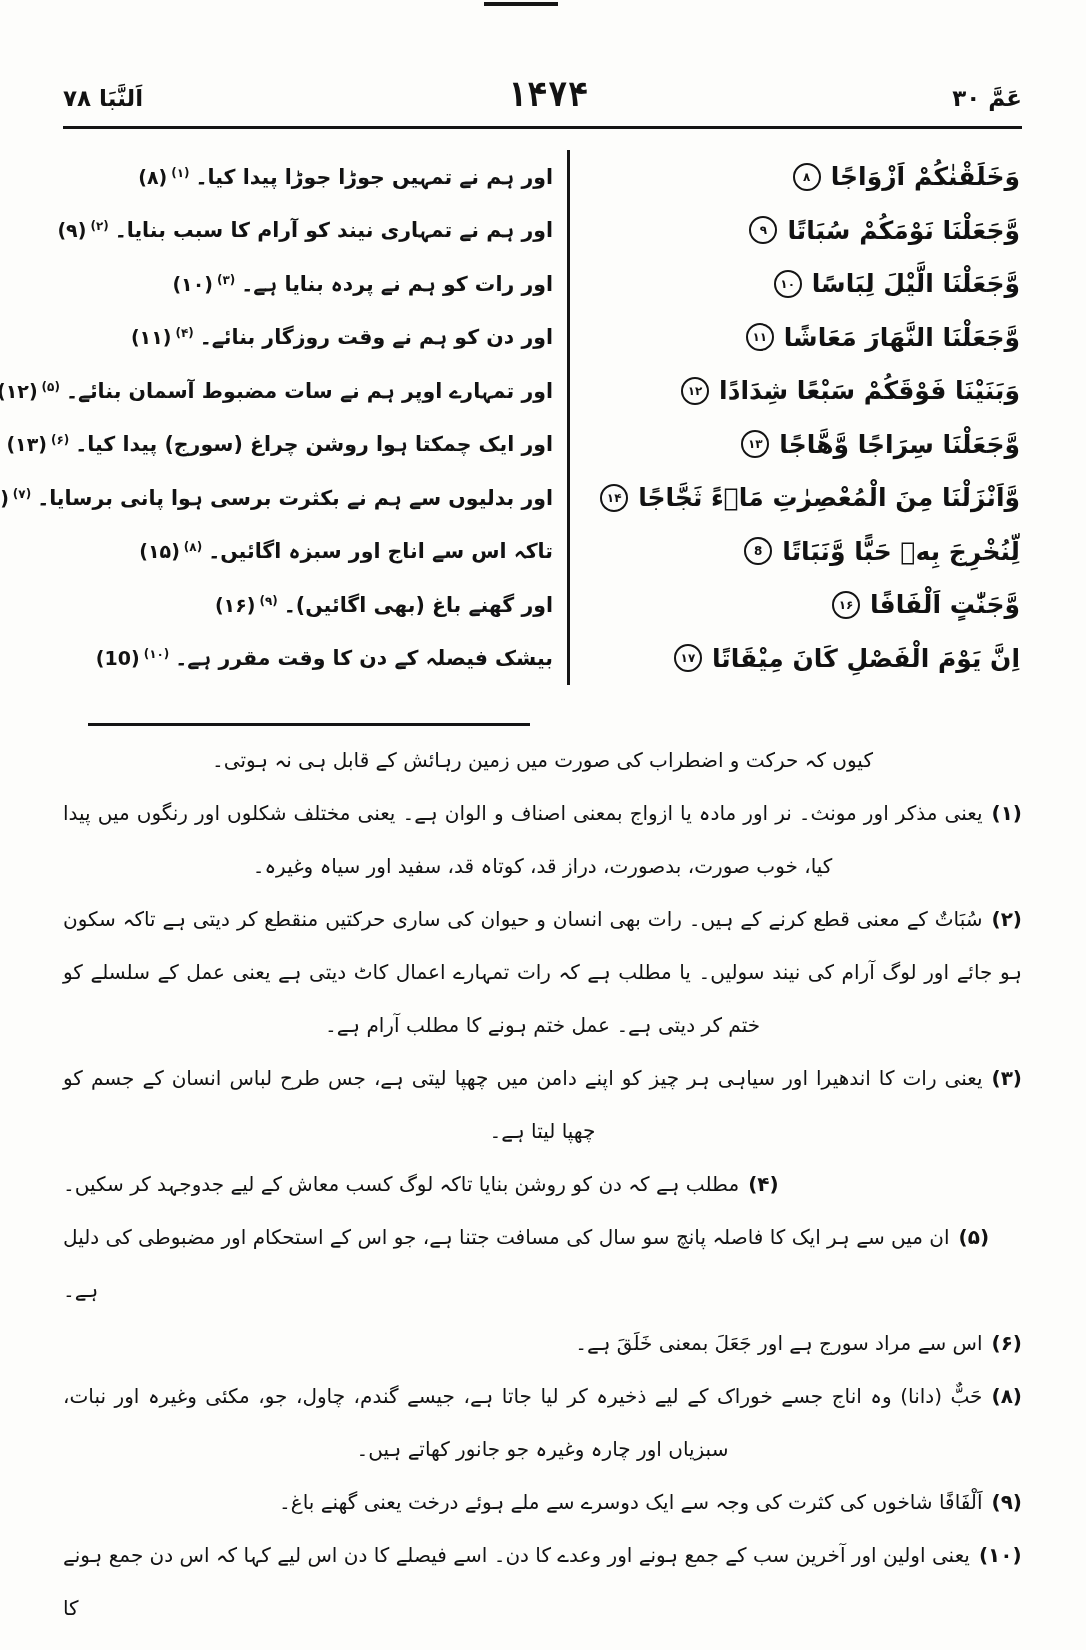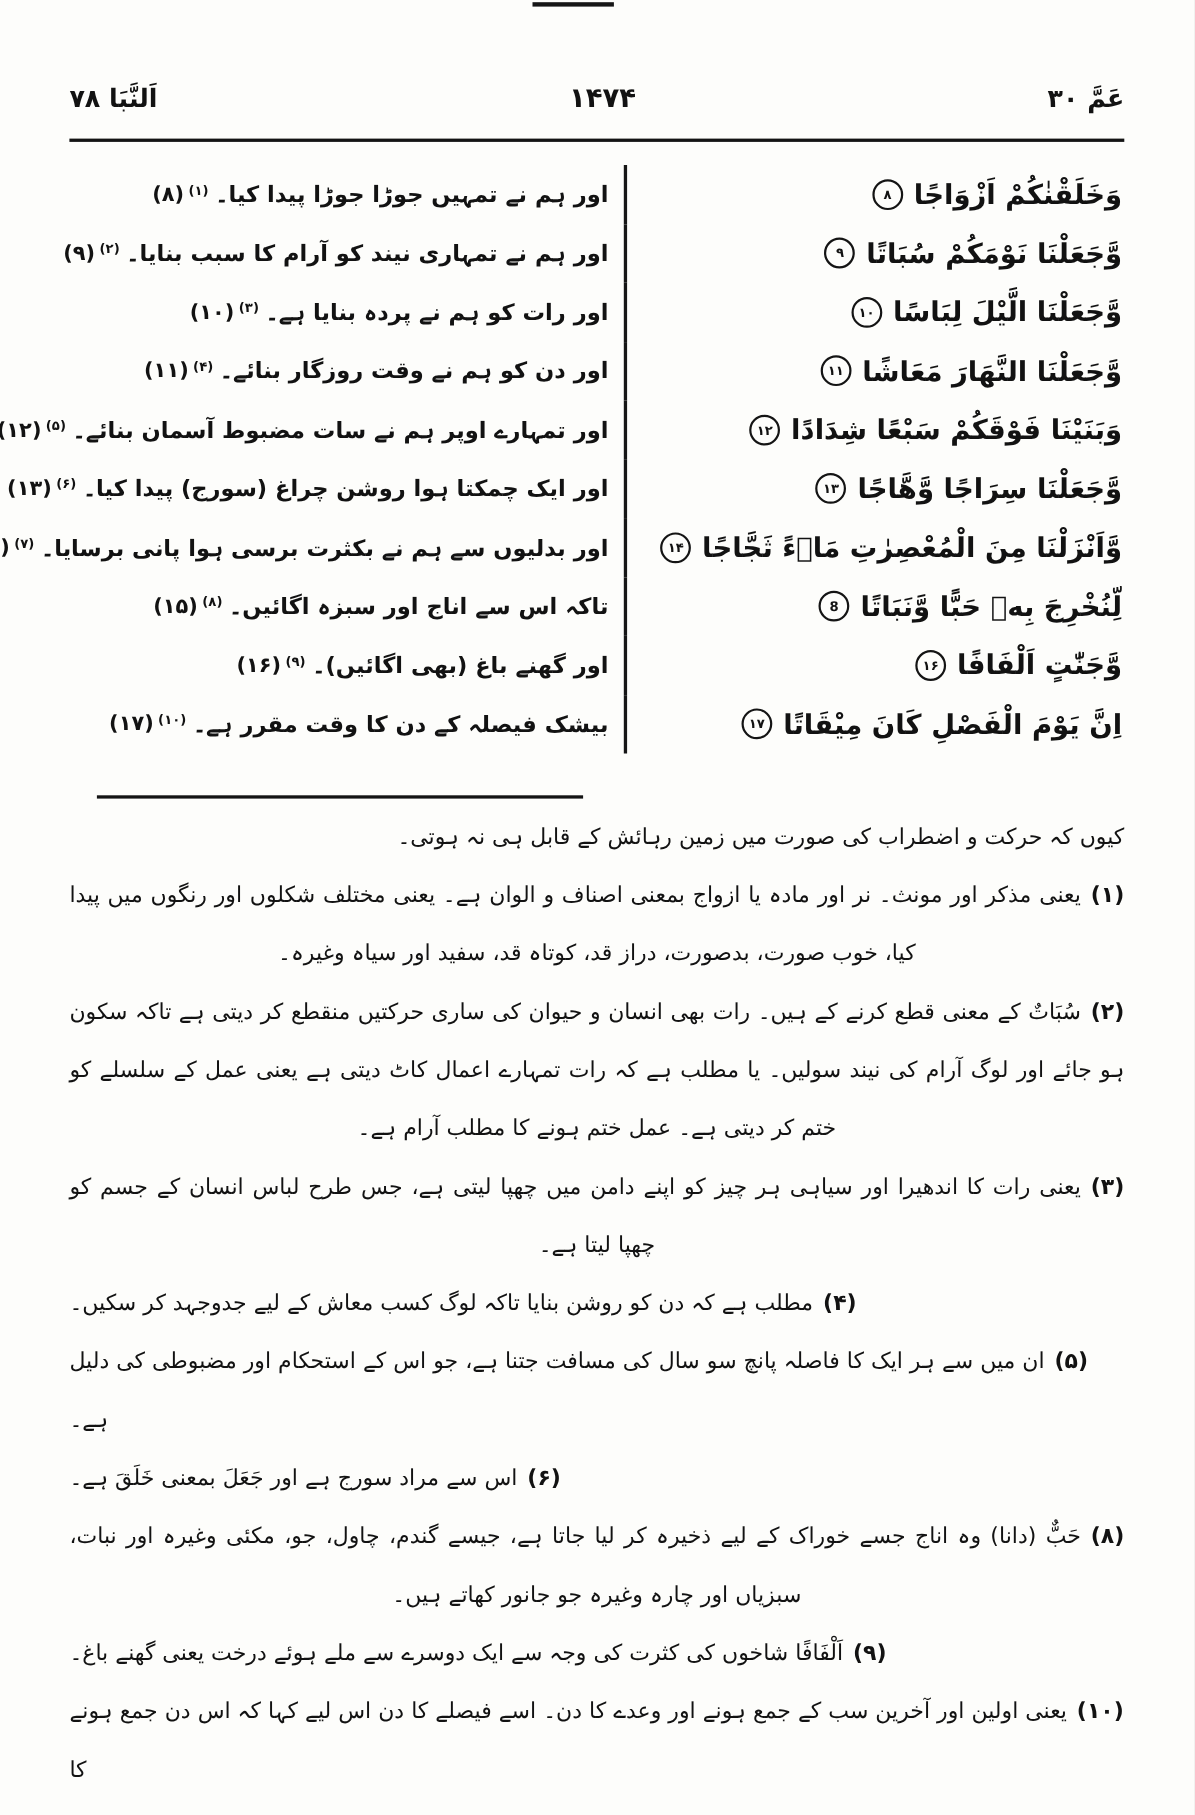--- a/index.html
+++ b/index.html
@@ -12,21 +12,21 @@
     color:#121212;
     direction:rtl;
     overflow:hidden;
   }
   .top-mark{position:absolute;top:2px;left:484px;width:74px;height:4px;background:#161616;}
   .hdr{
     position:absolute;top:74px;left:63px;right:64px;
     display:flex;justify-content:space-between;align-items:baseline;
     font-weight:bold;font-size:23px;
   }
-  .hdr .center{font-size:25px;letter-spacing:1px;}
+  .hdr .center{font-size:34px;letter-spacing:1px;font-family:Liberation Mono, monospace;}
   .hdr-rule{position:absolute;top:126px;left:63px;right:64px;height:3px;background:#141414;}
 
   .verses{
     position:absolute;top:150px;left:63px;right:64px;
     display:grid;
     grid-template-columns:452px 3px 1fr; 
     grid-auto-rows:53.5px;
     direction:rtl;
   }
   .arabic-cell{
@@ -54,25 +54,25 @@
   }
   .verse-num{font-size:19px;font-weight:bold;}
 
   .fn-sep{position:absolute;top:723px;left:88px;width:442px;height:3px;background:#141414;}
 
   .footnotes{
     position:absolute;top:734px;left:63px;right:64px;
     font-size:20px;line-height:53px;
   }
   .footnotes p{margin:0;padding:0;}
-  .fn-cont{text-align:right;padding-left:10px;}
+  .fn-cont{text-align:center;padding-left:10px;}
   .fn-num{font-weight:bold;margin-left:9px;white-space:nowrap;}
   .fn-justify{text-align:justify;text-align-last:center;}
   .fn-right{text-align:left;}
-  .fn-center{text-align:left;}
+  .fn-center{text-align:right;}
 </style>
 </head>
 <body>
 
 <div class="page">
 
   <div class="top-mark"></div>
 
   <div class="hdr">
     <span>عَمَّ ۳۰</span>
@@ -174,21 +174,21 @@
         <span class="verse-num">(۱۶)</span>
       </div>
       <div class="arabic-cell">
         <span>اِنَّ يَوْمَ الْفَصْلِ كَانَ مِيْقَاتًا</span>
         <span class="num-circle">۱۷</span>
       </div>
       <div class="vdiv"></div>
       <div class="urdu-cell">
         <span>بیشک فیصلہ کے دن کا وقت مقرر ہے۔</span>
         <sup class="fn-ref">(۱۰)</sup>
-        <span class="verse-num">(۱۷)</span>
+        <span class="verse-num">(10)</span>
       </div>
     </div>
 
   <div class="fn-sep"></div>
 
   <div class="footnotes">
     <p class="fn-cont">کیوں کہ حرکت و اضطراب کی صورت میں زمین رہائش کے قابل ہی نہ ہوتی۔</p>
     <div>
         <p class="fn-justify"><span class="fn-num">(۱)</span><span>یعنی مذکر اور مونث۔ نر اور مادہ یا ازواج بمعنی اصناف و الوان ہے۔ یعنی مختلف شکلوں اور رنگوں میں پیدا کیا، خوب صورت، بدصورت، دراز قد، کوتاہ قد، سفید اور سیاہ وغیرہ۔</span></p>
         <p class="fn-justify"><span class="fn-num">(۲)</span><span>سُبَاتٌ کے معنی قطع کرنے کے ہیں۔ رات بھی انسان و حیوان کی ساری حرکتیں منقطع کر دیتی ہے تاکہ سکون ہو جائے اور لوگ آرام کی نیند سولیں۔ یا مطلب ہے کہ رات تمہارے اعمال کاٹ دیتی ہے یعنی عمل کے سلسلے کو ختم کر دیتی ہے۔ عمل ختم ہونے کا مطلب آرام ہے۔</span></p>

